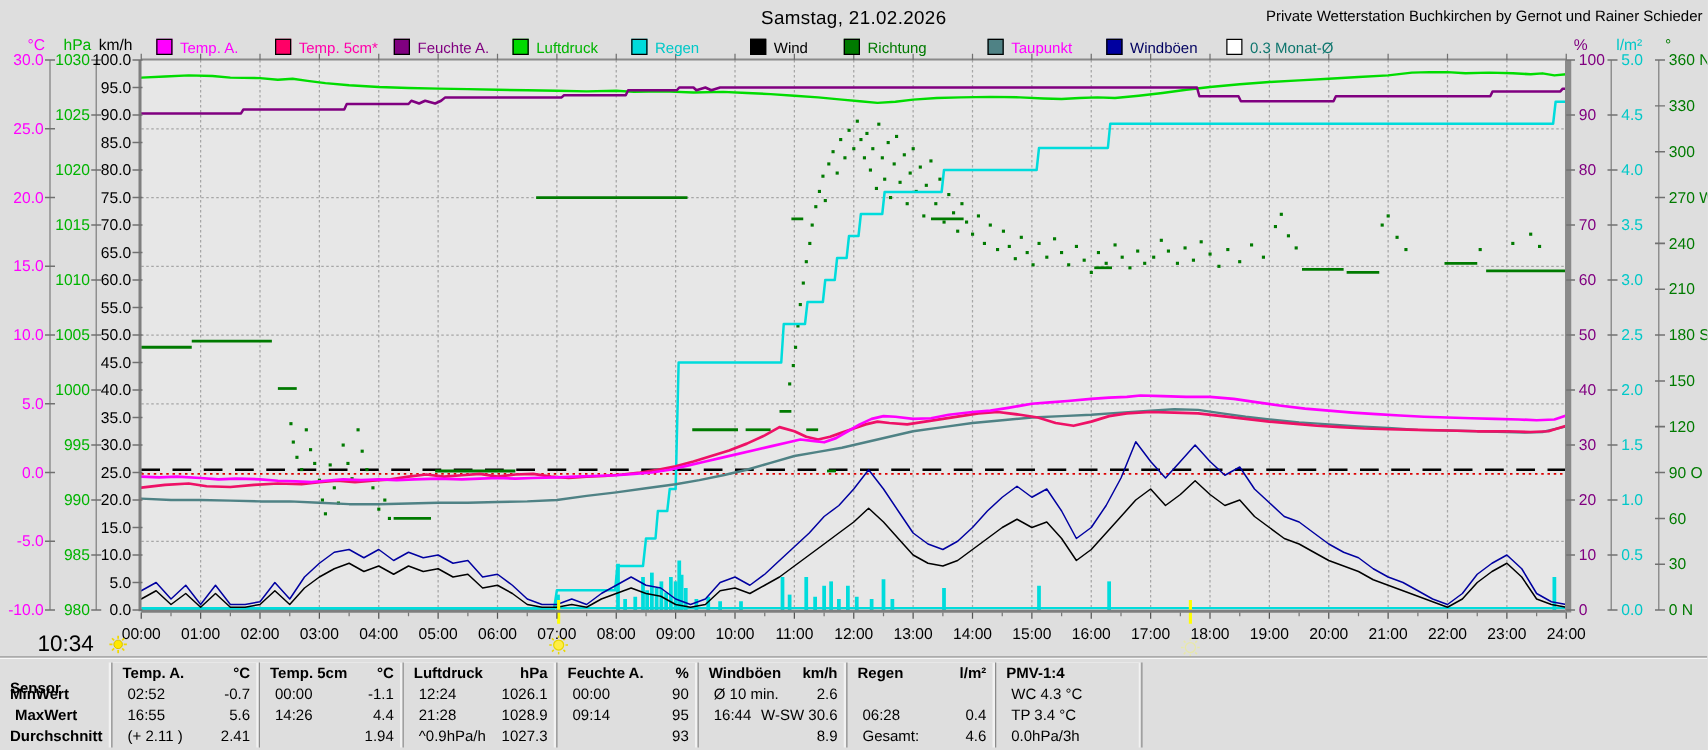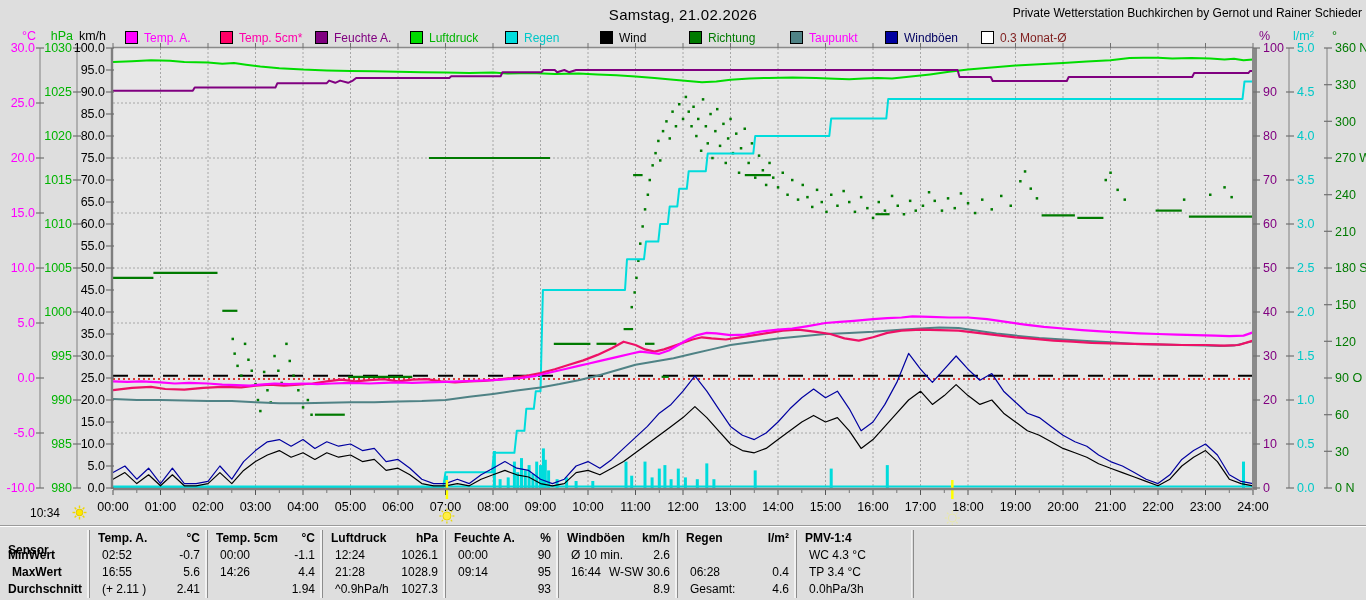--- a/index.html
+++ b/index.html
@@ -4,21 +4,21 @@
 <style>
   html,body{margin:0;padding:0;background:#dedede;}
   body{font-family:"Liberation Sans",sans-serif;}
   .screen{position:relative;width:1366px;height:600px;overflow:hidden;background:#dedede;}
   #chart{position:absolute;left:0;top:0;}
   .title{position:absolute;top:6px;left:0;width:100%;text-align:center;font-size:15px;color:#000;letter-spacing:.3px;}
   .attrib{position:absolute;top:6px;right:4px;font-size:12px;color:#000;}
   .legend{position:absolute;top:30px;left:0;width:1366px;height:16px;}
   .legend-item{position:absolute;top:0;display:flex;align-items:center;font-size:12px;height:15px;cursor:default;white-space:nowrap;}
   .swatch{width:11px;height:11px;border:1px solid #000;display:inline-block;margin-right:6px;flex:0 0 auto;}
-  .clock{position:absolute;left:30px;top:505px;font-size:12px;color:#000;display:flex;align-items:center;gap:12px;}
+  .clock{position:absolute;left:30px;top:505px;font-size:18px;color:#000;display:flex;align-items:center;gap:12px;}
   .bottom{position:absolute;left:0;top:525px;width:1366px;height:75px;background:#dedede;border-top:1px solid #9a9a9a;box-shadow:inset 0 1px 0 #ffffff;}
   .wcol{position:absolute;top:4px;height:68px;font-size:12px;color:#000;overflow:hidden;}
   .wcol.sep{border-left:1px solid #8c8c8c;box-shadow:-2px 0 0 #f2f2f2;}
   .wrow{display:flex;justify-content:space-between;height:17px;line-height:17px;}
   .wrow .l{padding-left:12px;white-space:pre;}
   .wrow .r{padding-right:7px;white-space:pre;}
   .wrow.whead{font-weight:bold;}
   .wrow.whead .l{padding-left:8px;}
   .vdiv{position:absolute;top:4px;height:68px;width:0;border-left:1px solid #8c8c8c;box-shadow:-2px 0 0 #f2f2f2;}
 </style>
@@ -593,35 +593,35 @@
         <span style="color: rgb(0, 180, 0);">Luftdruck</span>
       </div>
       <div class="legend-item" style="left: 505px;">
         <span class="swatch" style="background: rgb(0, 220, 220);"></span>
         <span style="color: rgb(0, 200, 200);">Regen</span>
       </div>
       <div class="legend-item" style="left: 600px;">
         <span class="swatch" style="background: rgb(0, 0, 0);"></span>
         <span style="color: rgb(0, 0, 0);">Wind</span>
       </div>
-      <div class="legend-item" style="left: 689px;">
+      <div class="legend-item" style="left: 675px;">
         <span class="swatch" style="background: rgb(0, 122, 0);"></span>
         <span style="color: rgb(0, 122, 0);">Richtung</span>
       </div>
       <div class="legend-item" style="left: 790px;">
         <span class="swatch" style="background: rgb(79, 130, 133);"></span>
         <span style="color: rgb(255, 0, 255);">Taupunkt</span>
       </div>
       <div class="legend-item" style="left: 885px;">
         <span class="swatch" style="background: rgb(0, 0, 160);"></span>
         <span style="color: rgb(0, 0, 96);">Windböen</span>
       </div>
       <div class="legend-item" style="left: 981px;">
         <span class="swatch" style="background: rgb(255, 255, 255);"></span>
-        <span style="color: #7f1d1d;">0.3 Monat-Ø</span>
+        <span style="color: #0f766e;">0.3 Monat-Ø</span>
       </div>
     </div>
   <div class="clock">
     <span>10:34</span>
     <svg width="15" height="15" viewBox="0 0 15 15">
       <g stroke="#f0d800" stroke-width="1.4">
           <line x1="7.5" y1="0.5" x2="7.5" y2="3"></line>
           <line x1="7.5" y1="12" x2="7.5" y2="14.5"></line>
           <line x1="0.5" y1="7.5" x2="3" y2="7.5"></line>
           <line x1="12" y1="7.5" x2="14.5" y2="7.5"></line>

